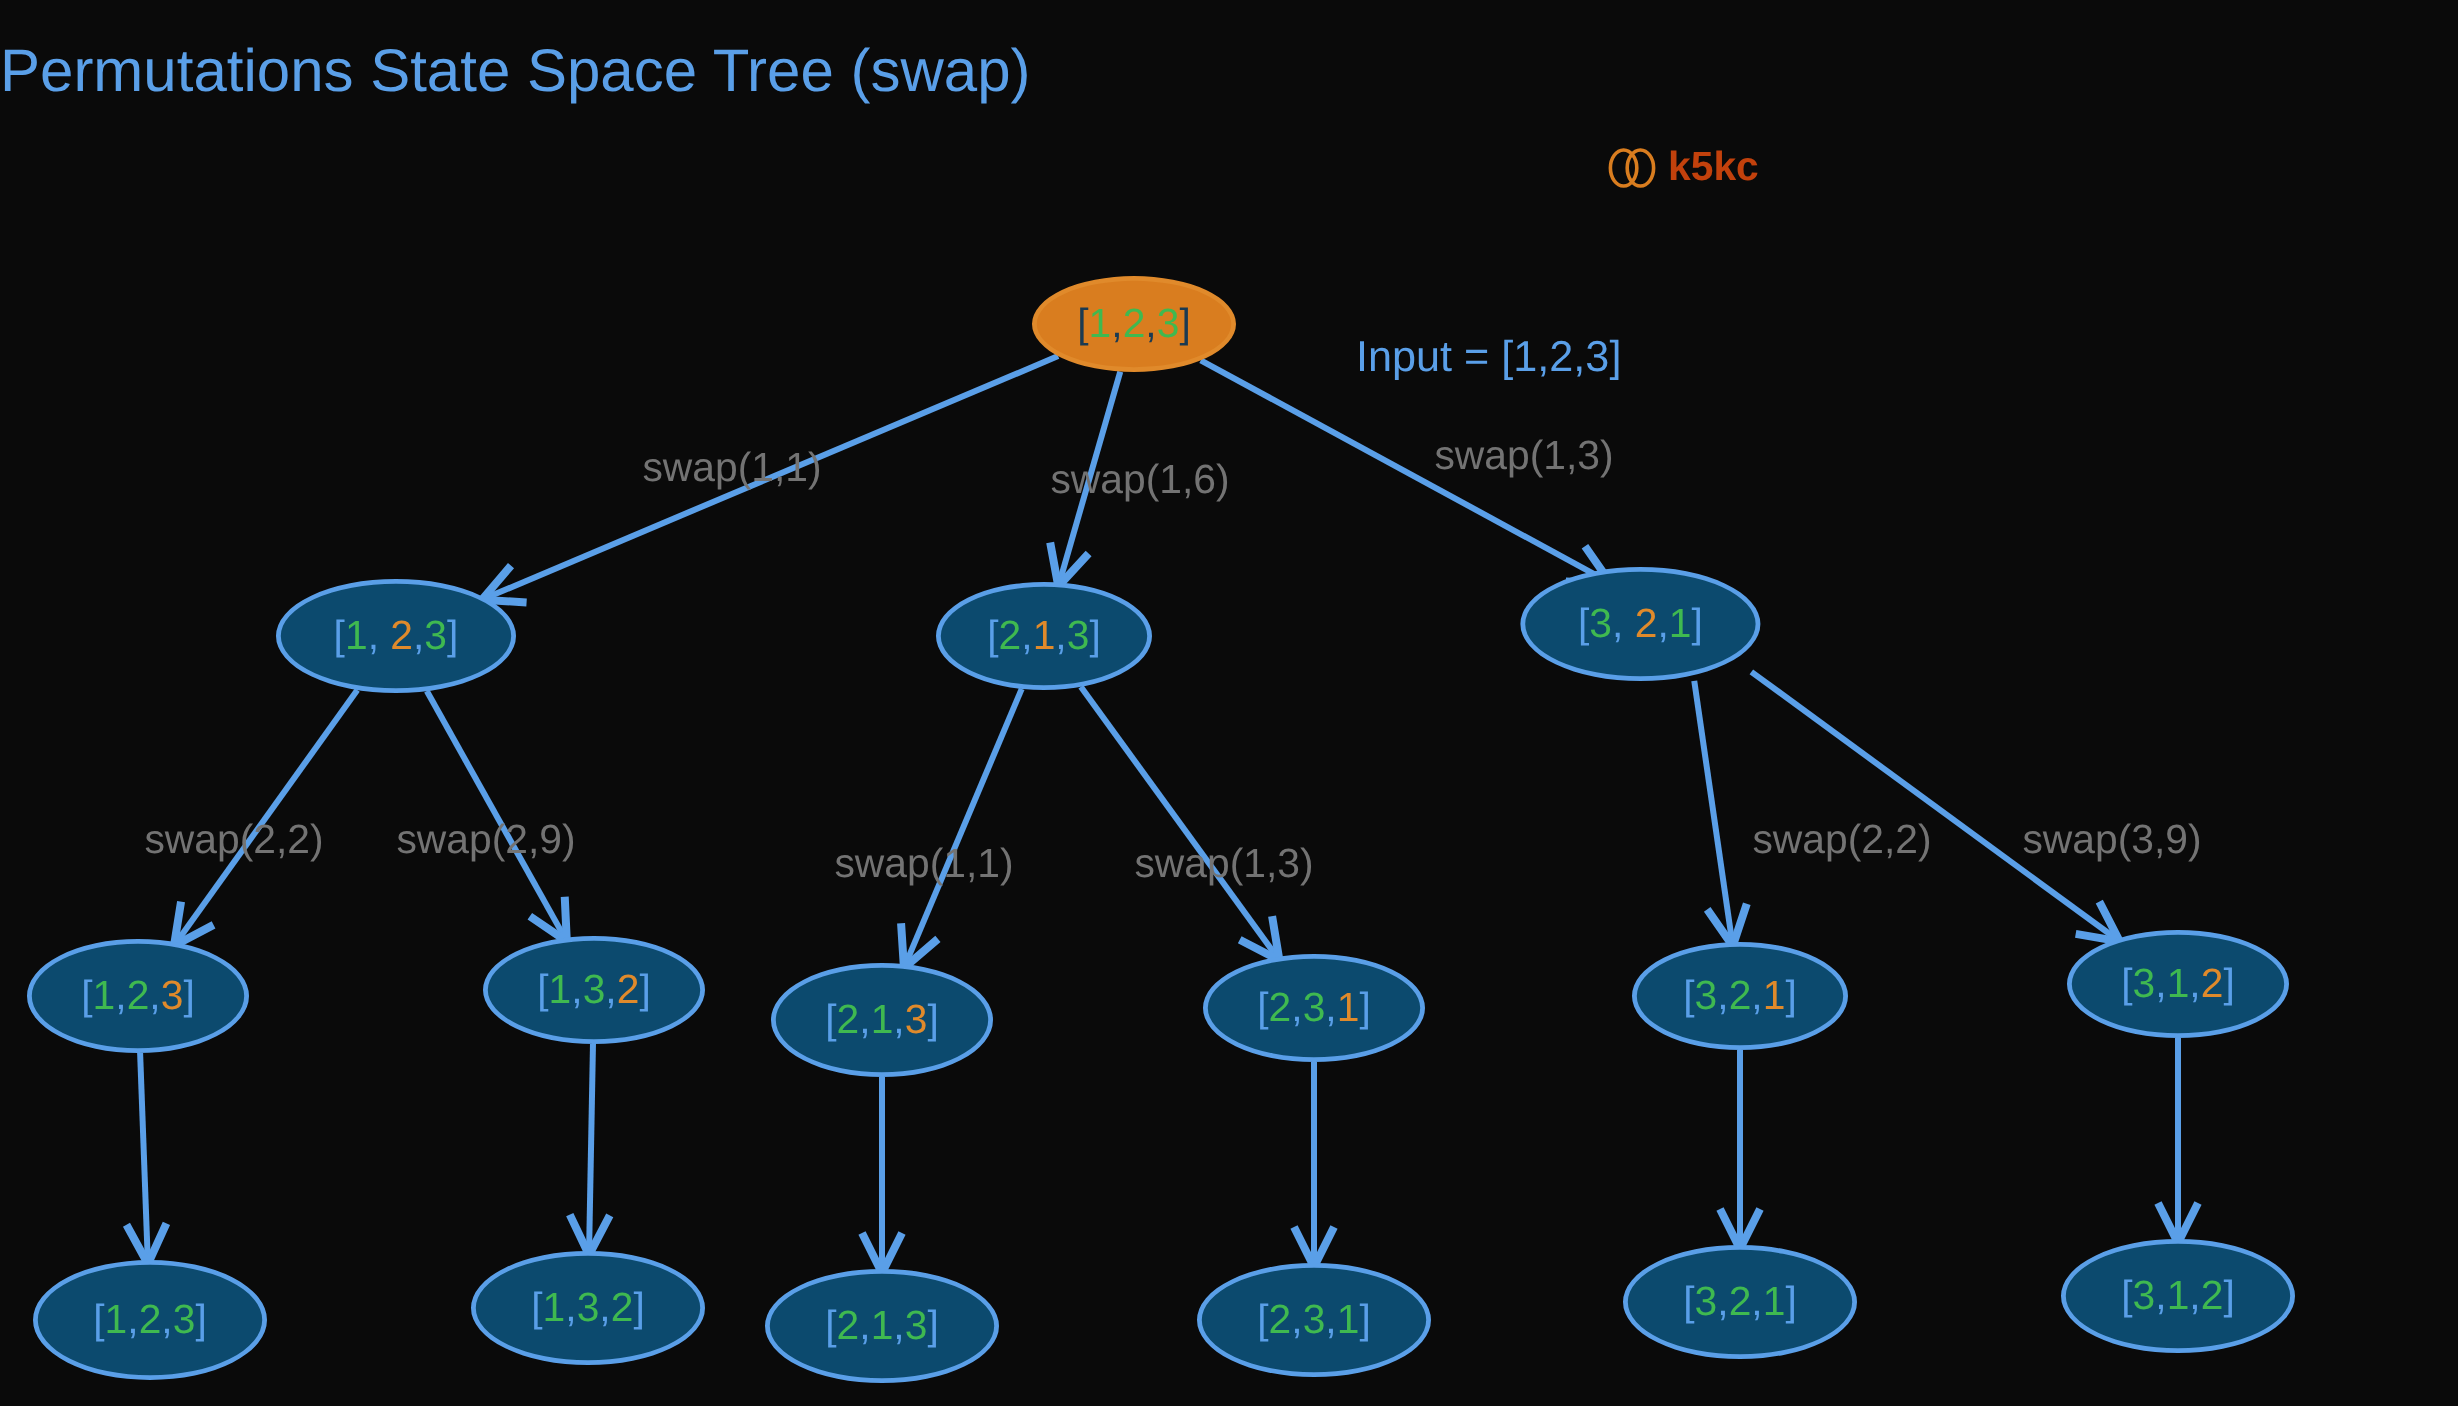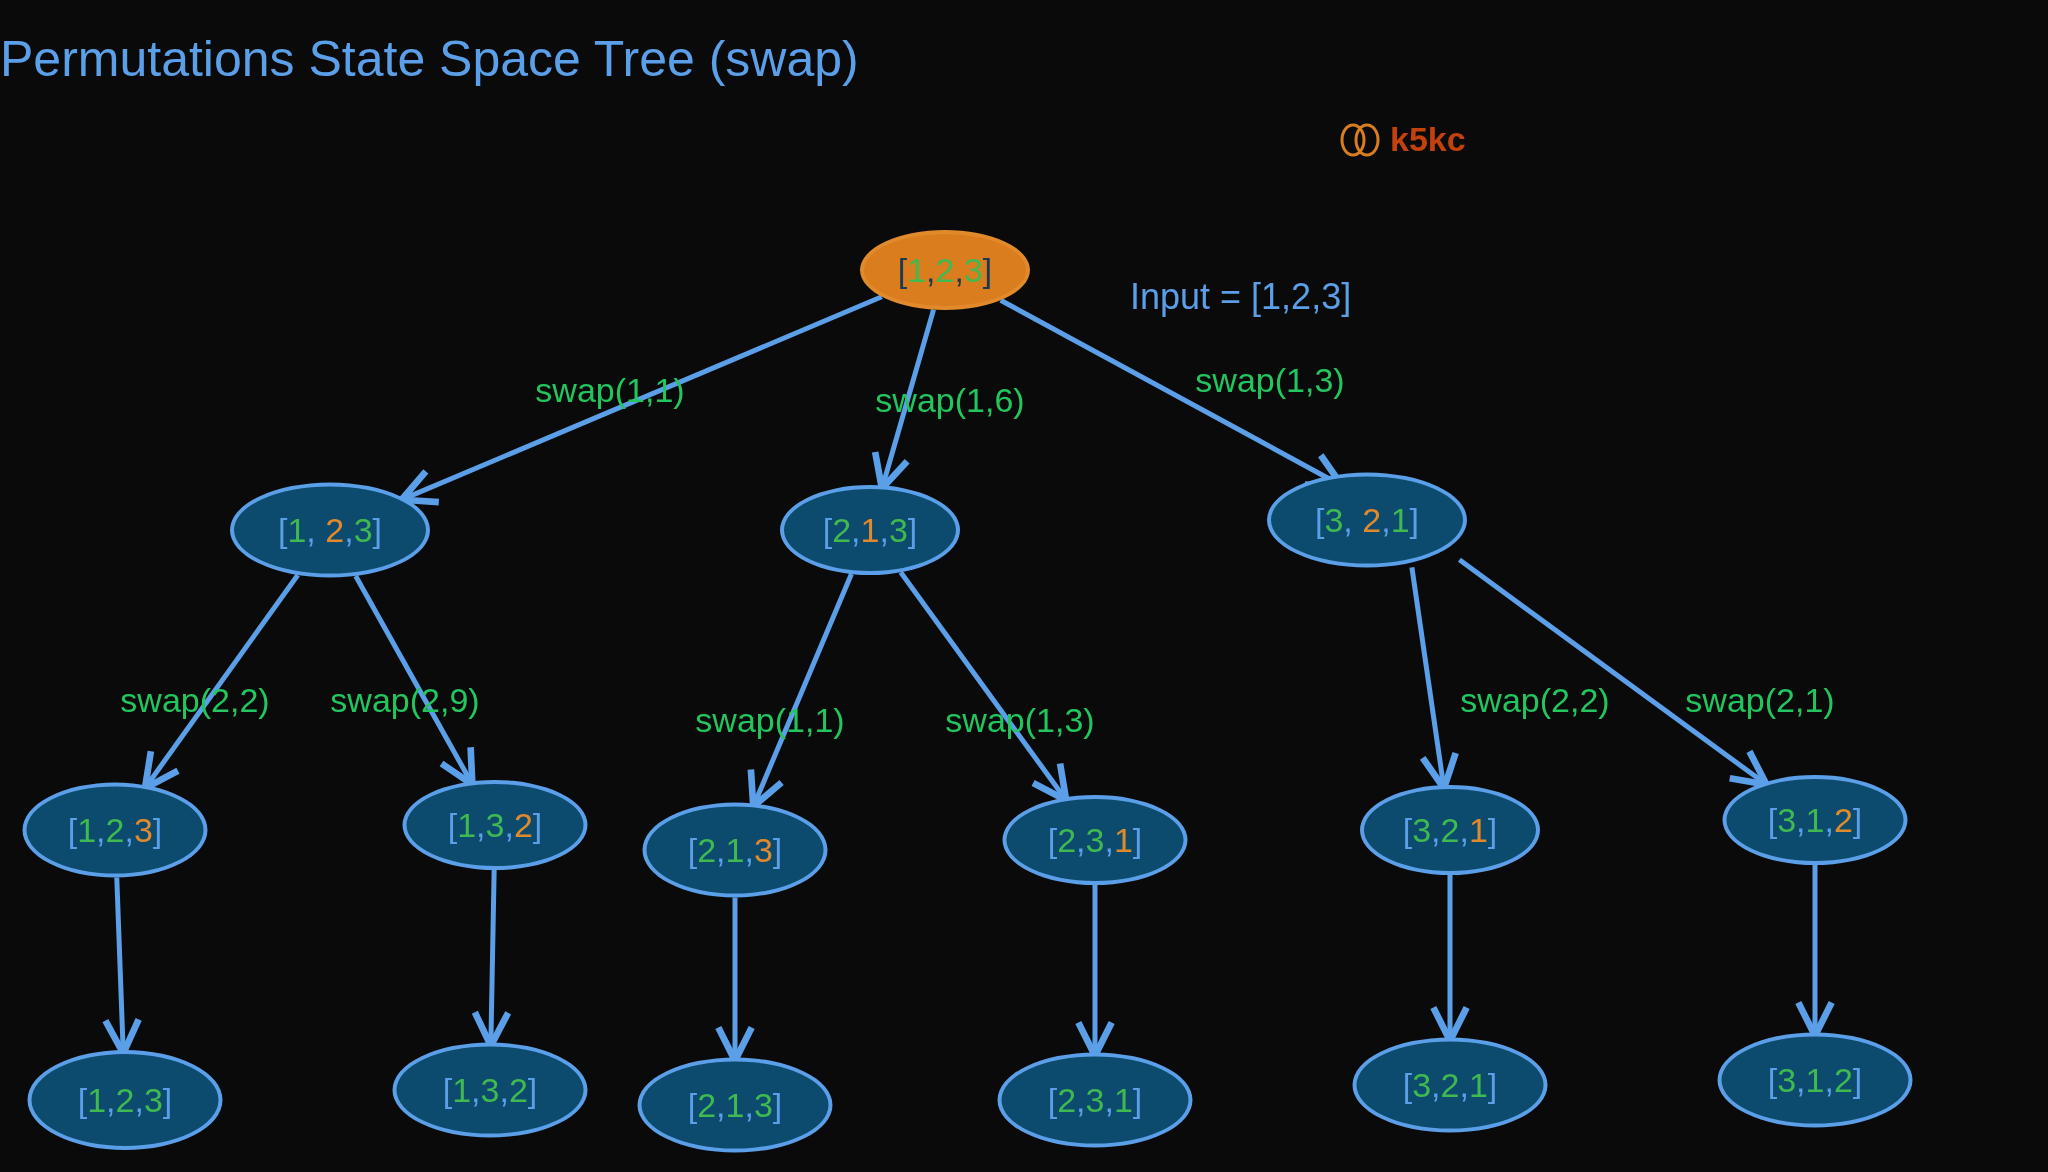--- a/index.html
+++ b/index.html
@@ -68,21 +68,21 @@
   .node.root {
     background: #d97d1f;
     border-color: #e08a2b;
   }
   .node .br { color: #5a9fe8; }
   .node .g  { color: #3fb950; }
   .node .o  { color: #e08a2b; }
   .node.root .br { color: #1a3a52; }
   .edge-label {
     position: absolute;
-    color: #22c55e;
+    color: #737373;
     font-size: 34px;
     transform: translate(-50%, -50%);
     white-space: nowrap;
   }
 </style>
 </head>
 <body>
 <div class="canvas">
 
 <div class="title">Permutations State Space Tree (swap)</div>
@@ -174,16 +174,16 @@
     </div>
 <div id="labels-layer">
       <div class="edge-label" style="left: 610px; top: 390px;">swap(1,1)</div>
       <div class="edge-label" style="left: 950px; top: 400px;">swap(1,6)</div>
       <div class="edge-label" style="left: 1270px; top: 380px;">swap(1,3)</div>
       <div class="edge-label" style="left: 195px; top: 700px;">swap(2,2)</div>
       <div class="edge-label" style="left: 405px; top: 700px;">swap(2,9)</div>
       <div class="edge-label" style="left: 770px; top: 720px;">swap(1,1)</div>
       <div class="edge-label" style="left: 1020px; top: 720px;">swap(1,3)</div>
       <div class="edge-label" style="left: 1535px; top: 700px;">swap(2,2)</div>
-      <div class="edge-label" style="left: 1760px; top: 700px;">swap(2,1)</div>
+      <div class="edge-label" style="left: 1760px; top: 700px;">swap(3,9)</div>
     </div>
 
 </div>
 
 </body></html>

